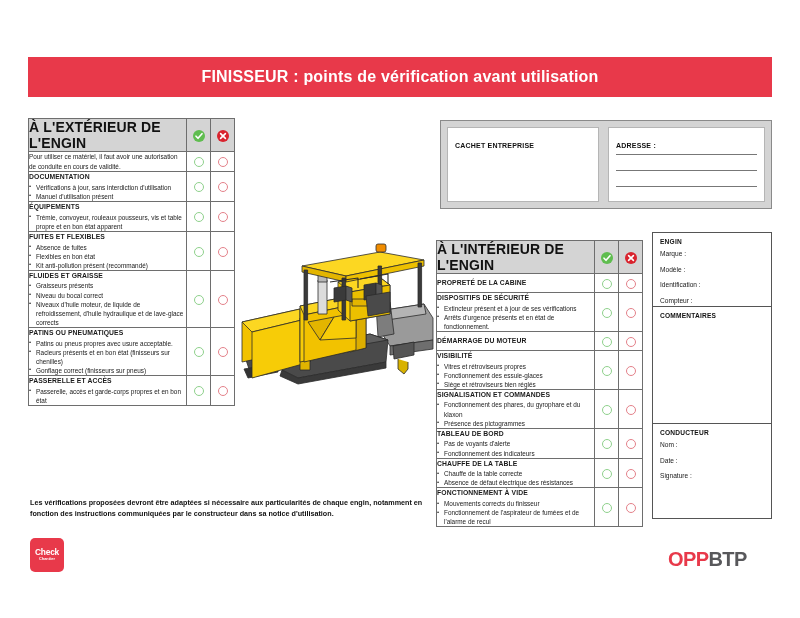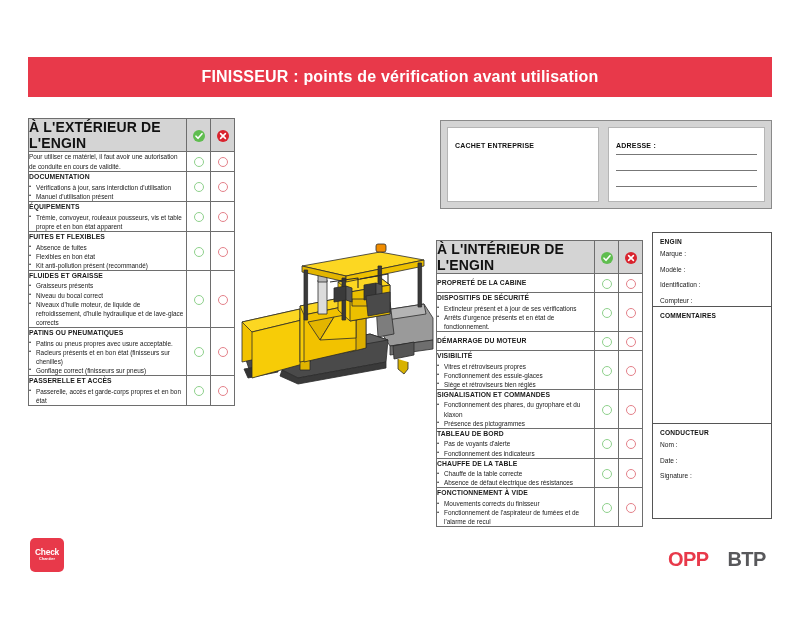--- a/index.html
+++ b/index.html
@@ -261,21 +261,21 @@
   }
   .opp-logo {
     position: absolute;
     left: 668px;
     top: 548px;
     font-size: 20px;
     font-weight: bold;
     letter-spacing: -0.6px;
   }
   .opp-red { color: #e8394a; text-align: right; }
-  .opp-gray { color: #58585b; margin-left: 19px; }
+  .opp-gray { color: #58585b; }
 
   
   .machine {
     position: absolute;
     left: 238px;
     top: 222px;
     width: 198px;
     height: 175px;
   }
 </style>
@@ -590,20 +590,21 @@
       <span class="info-title">COMMENTAIRES</span>
     </div>
     <div class="info-block block-conducteur">
       <span class="info-title">CONDUCTEUR</span>
       <span class="info-field">Nom :</span>
       <span class="info-field">Date :</span>
       <span class="info-field">Signature :</span>
     </div>
   </div>
 
+  <div class="footer-note">Les vérifications proposées devront être adaptées si nécessaire aux particularités de chaque engin, notamment en fonction des instructions communiquées par le constructeur dans sa notice d'utilisation.</div>
 
   <div class="footer-app">
     <div class="check-logo">
       <span class="cl1">Check</span>
       <span class="cl2">Chantier</span>
     </div>
   </div>
 
   <div class="opp-logo">
     <span class="opp-red">OPP</span><span class="opp-gray">BTP</span>

